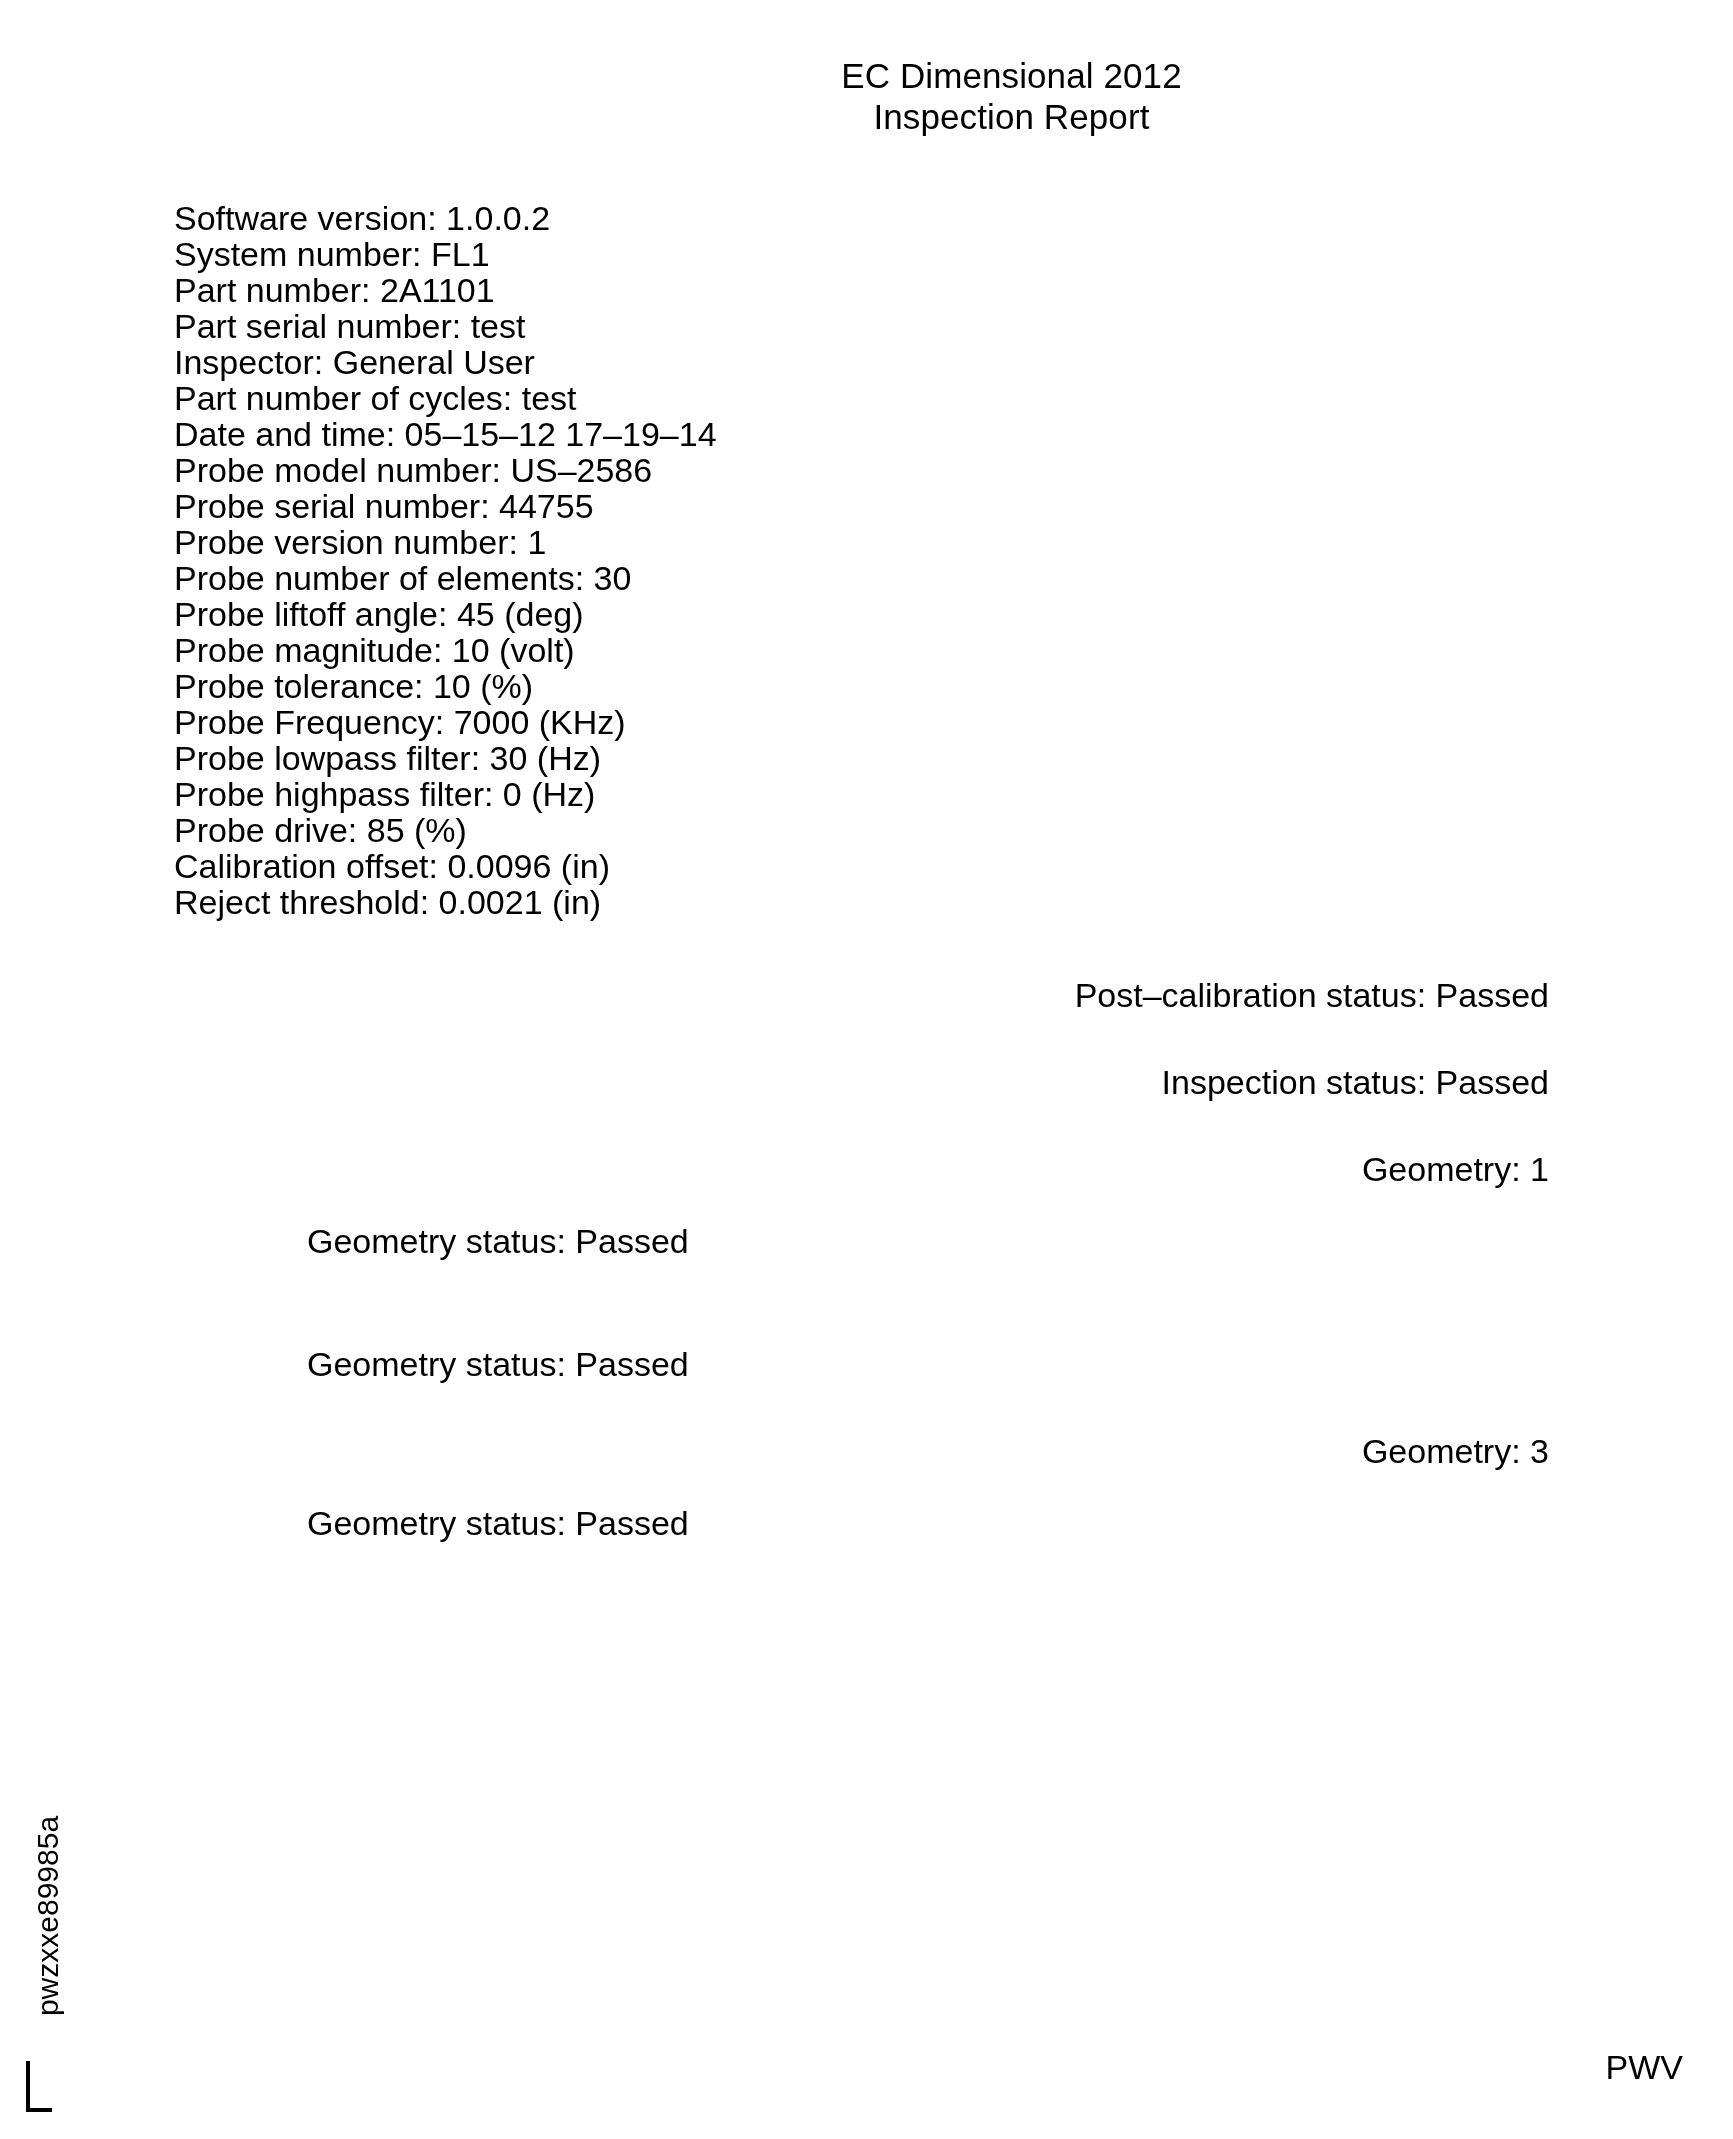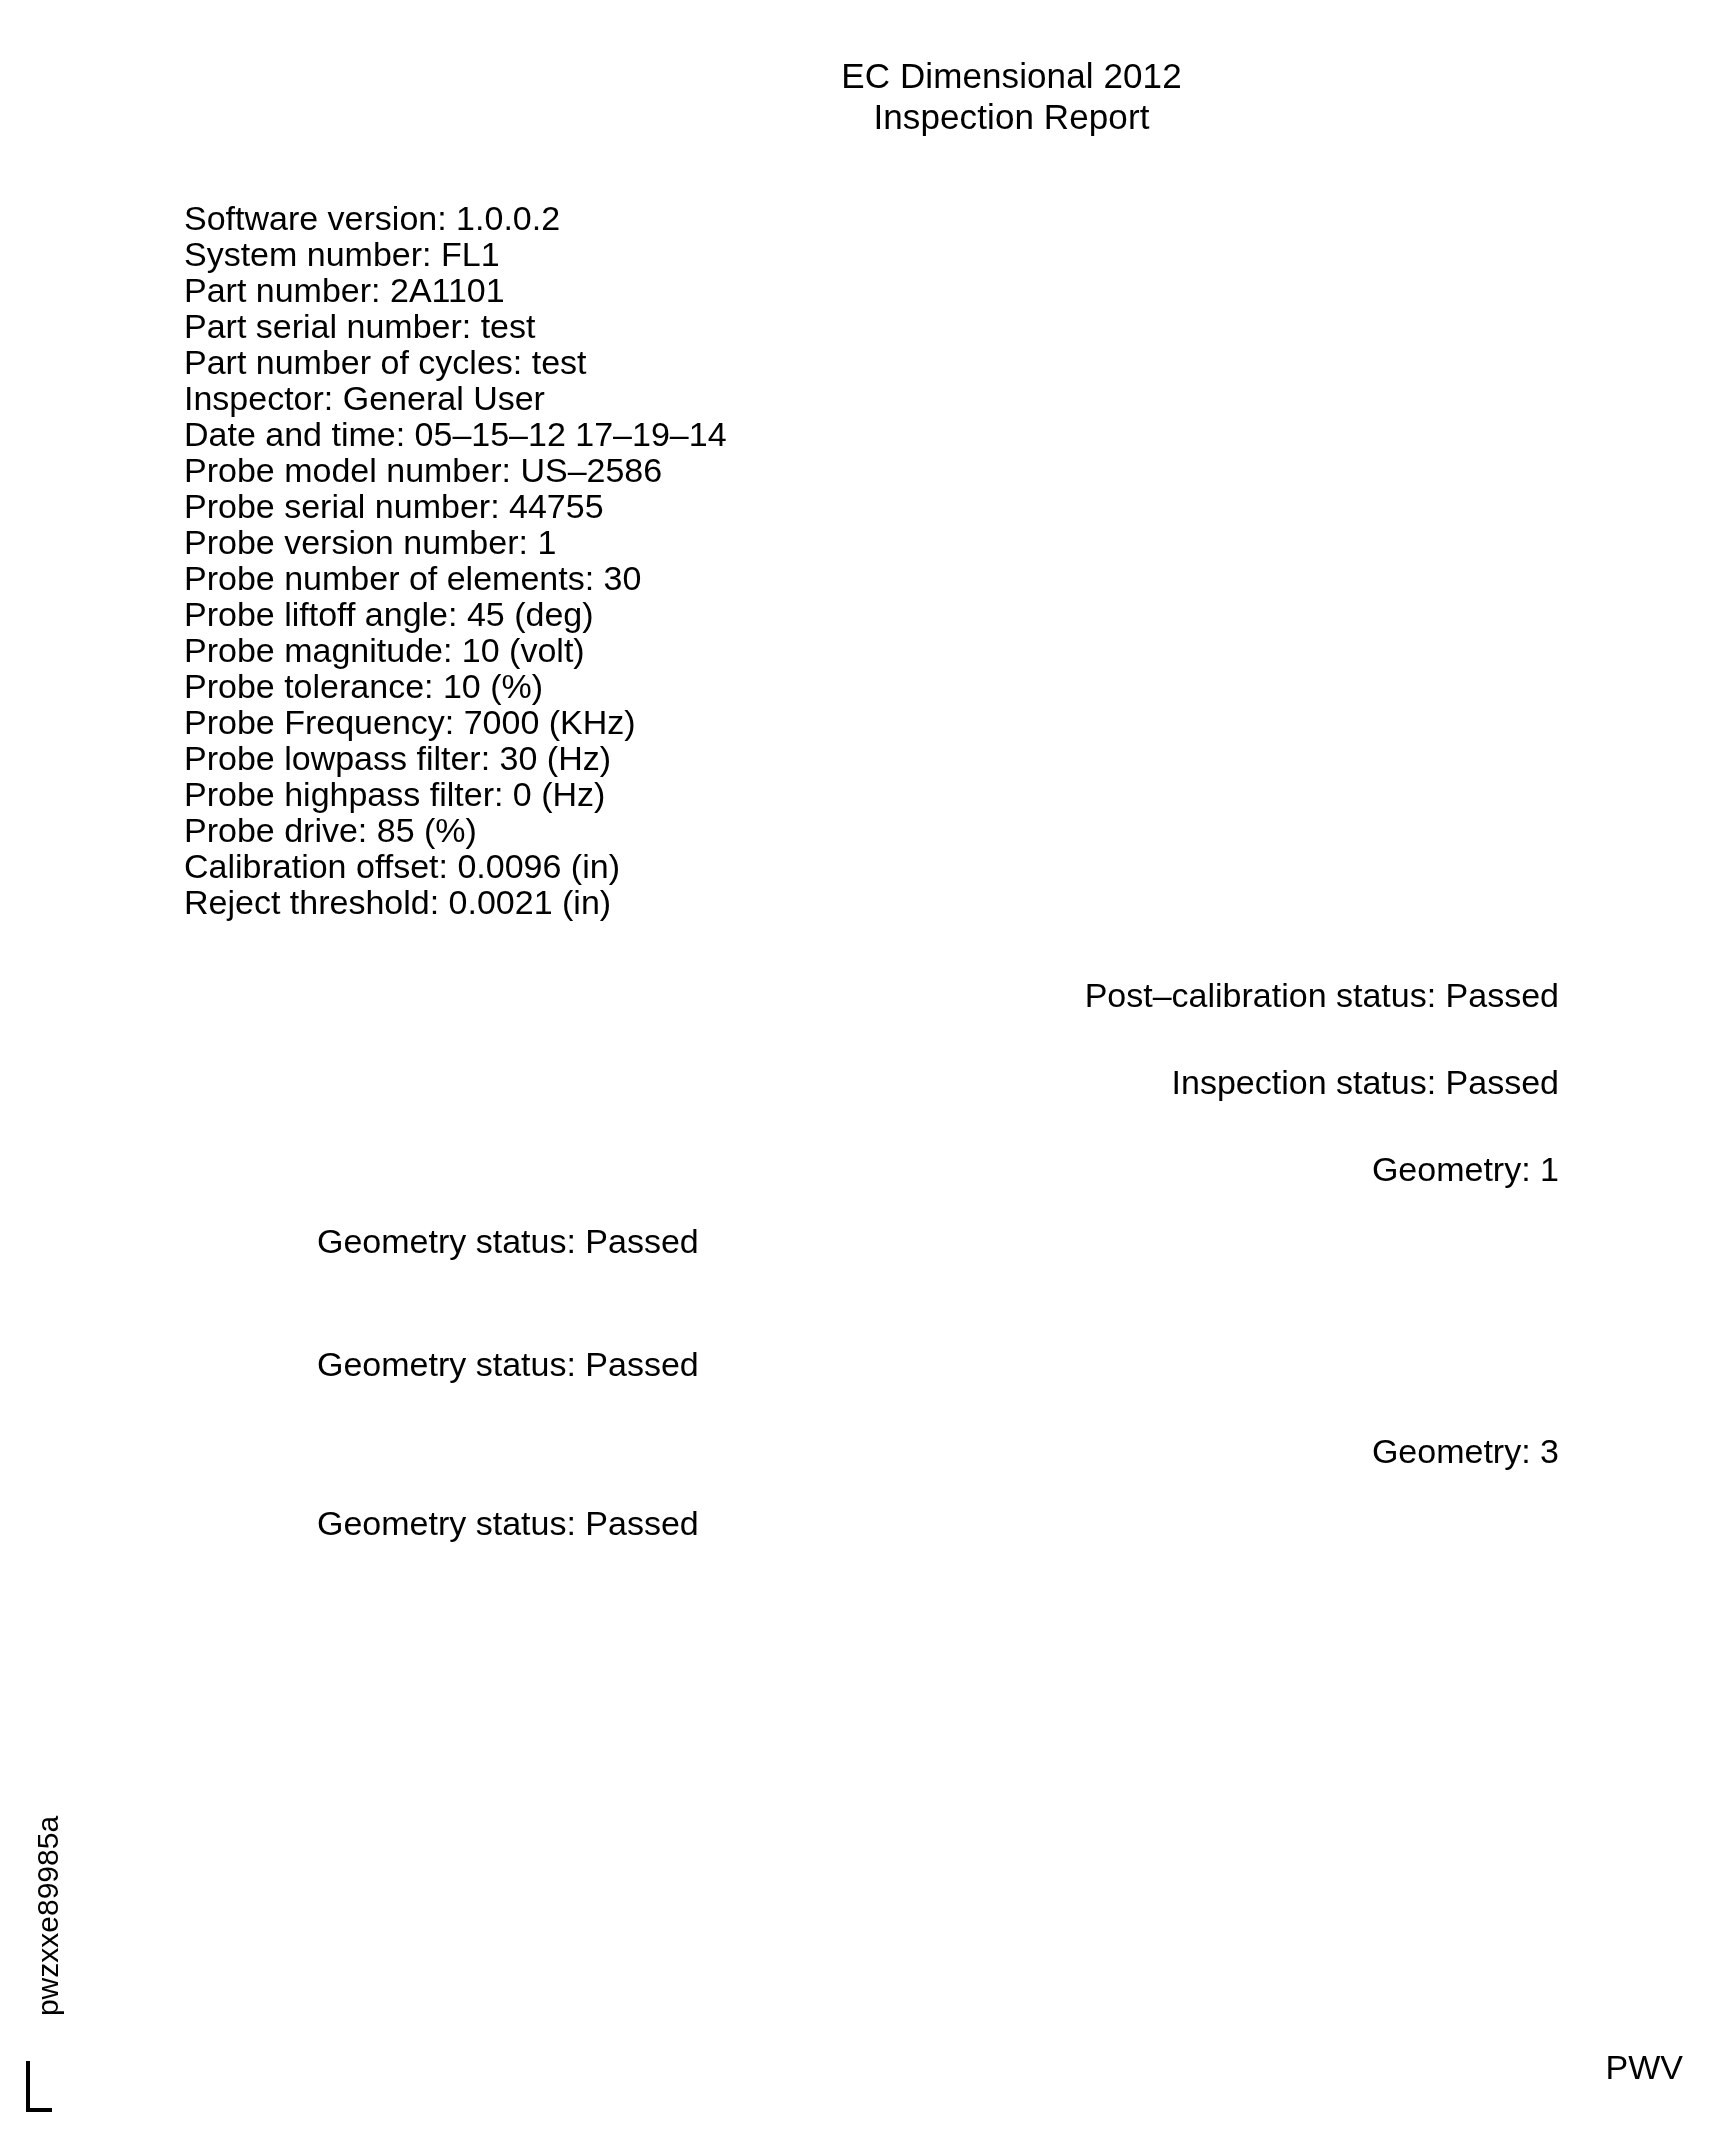--- a/index.html
+++ b/index.html
@@ -31,21 +31,21 @@
   .title-line {
     display: block;
     font-size: 35px;
     letter-spacing: 0.1px;
     white-space: pre;
   }
 
   
   .body-block {
     position: absolute;
-    left: 184px;
+    left: 174px;
     top: 200px;
     width: 1375px;
   }
   .param-list {
     line-height: 36px;
   }
   .param-line {
     font-size: 34px;
     white-space: pre;
     height: 36px;
@@ -113,22 +113,22 @@
     <span class="title-line">Inspection Report</span>
   </div>
 
   <div class="body-block">
 
     <div class="param-list">
       <div class="param-line">Software version: 1.0.0.2</div>
       <div class="param-line">System number: FL1</div>
       <div class="param-line">Part number: 2A1101</div>
       <div class="param-line">Part serial number: test</div>
+      <div class="param-line">Inspector: General User</div>
       <div class="param-line">Part number of cycles: test</div>
-      <div class="param-line">Inspector: General User</div>
       <div class="param-line">Date and time: 05–15–12 17–19–14</div>
       <div class="param-line">Probe model number: US–2586</div>
       <div class="param-line">Probe serial number: 44755</div>
       <div class="param-line">Probe version number: 1</div>
       <div class="param-line">Probe number of elements: 30</div>
       <div class="param-line">Probe liftoff angle: 45 (deg)</div>
       <div class="param-line">Probe magnitude: 10 (volt)</div>
       <div class="param-line">Probe tolerance: 10 (%)</div>
       <div class="param-line">Probe Frequency: 7000 (KHz)</div>
       <div class="param-line">Probe lowpass filter: 30 (Hz)</div>

